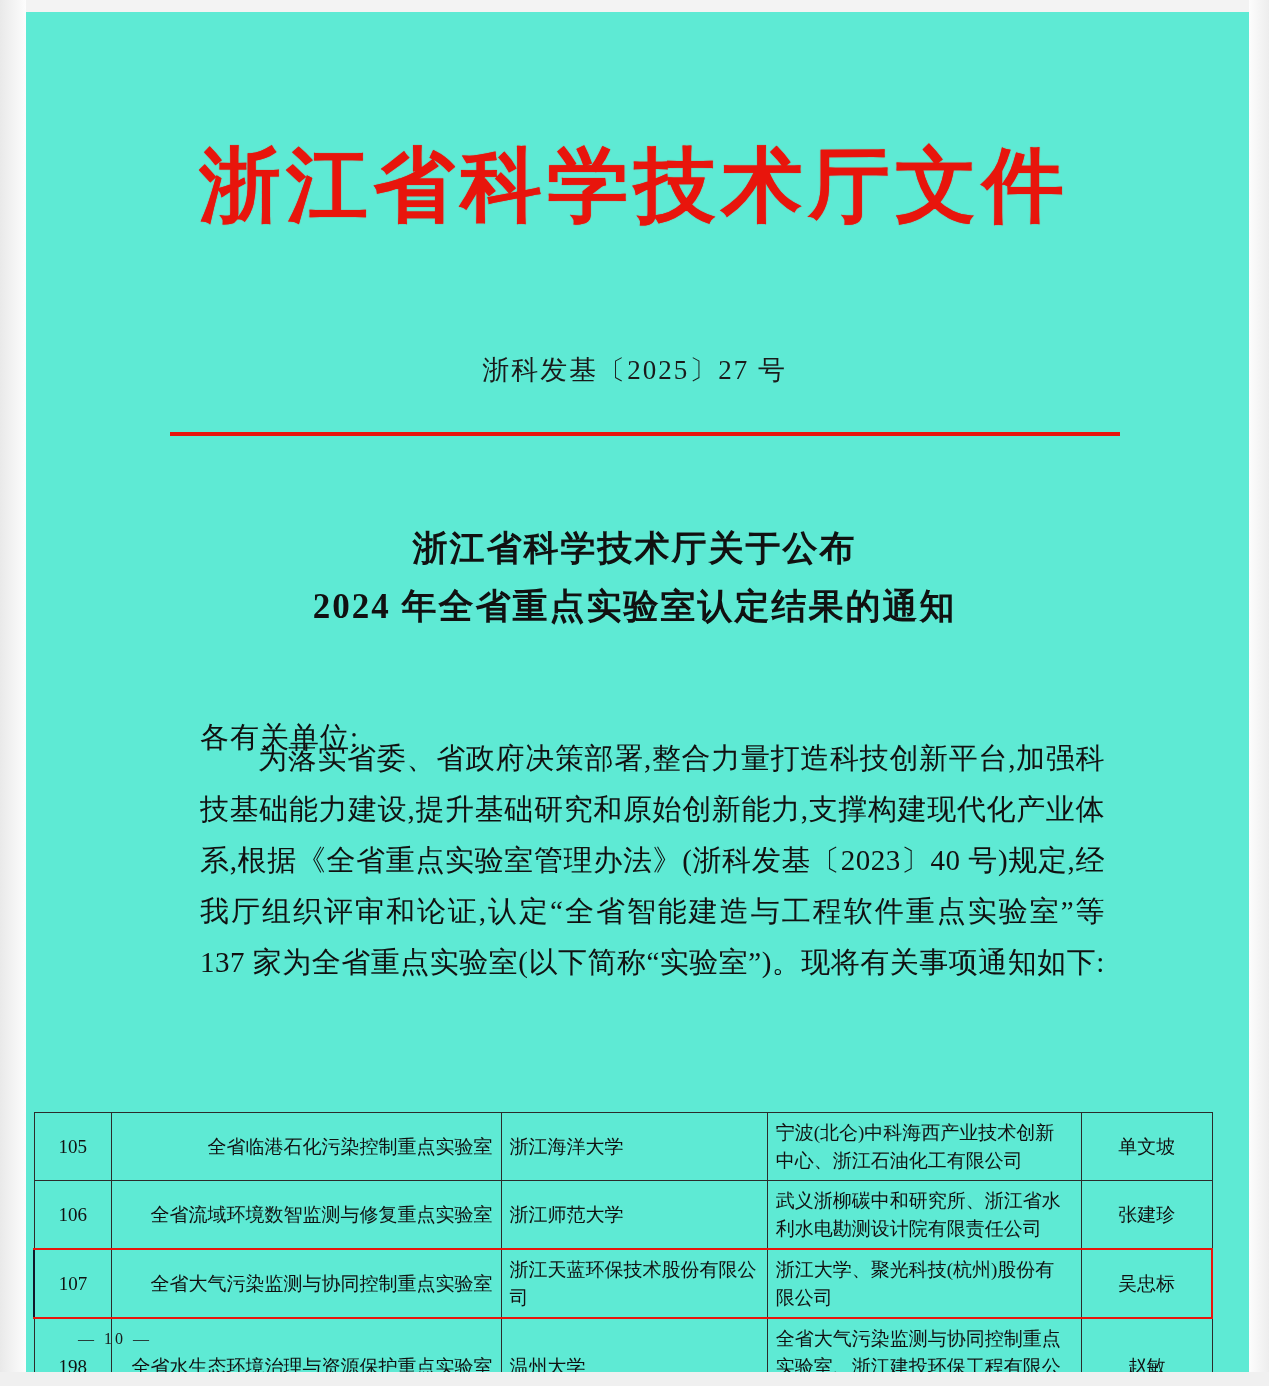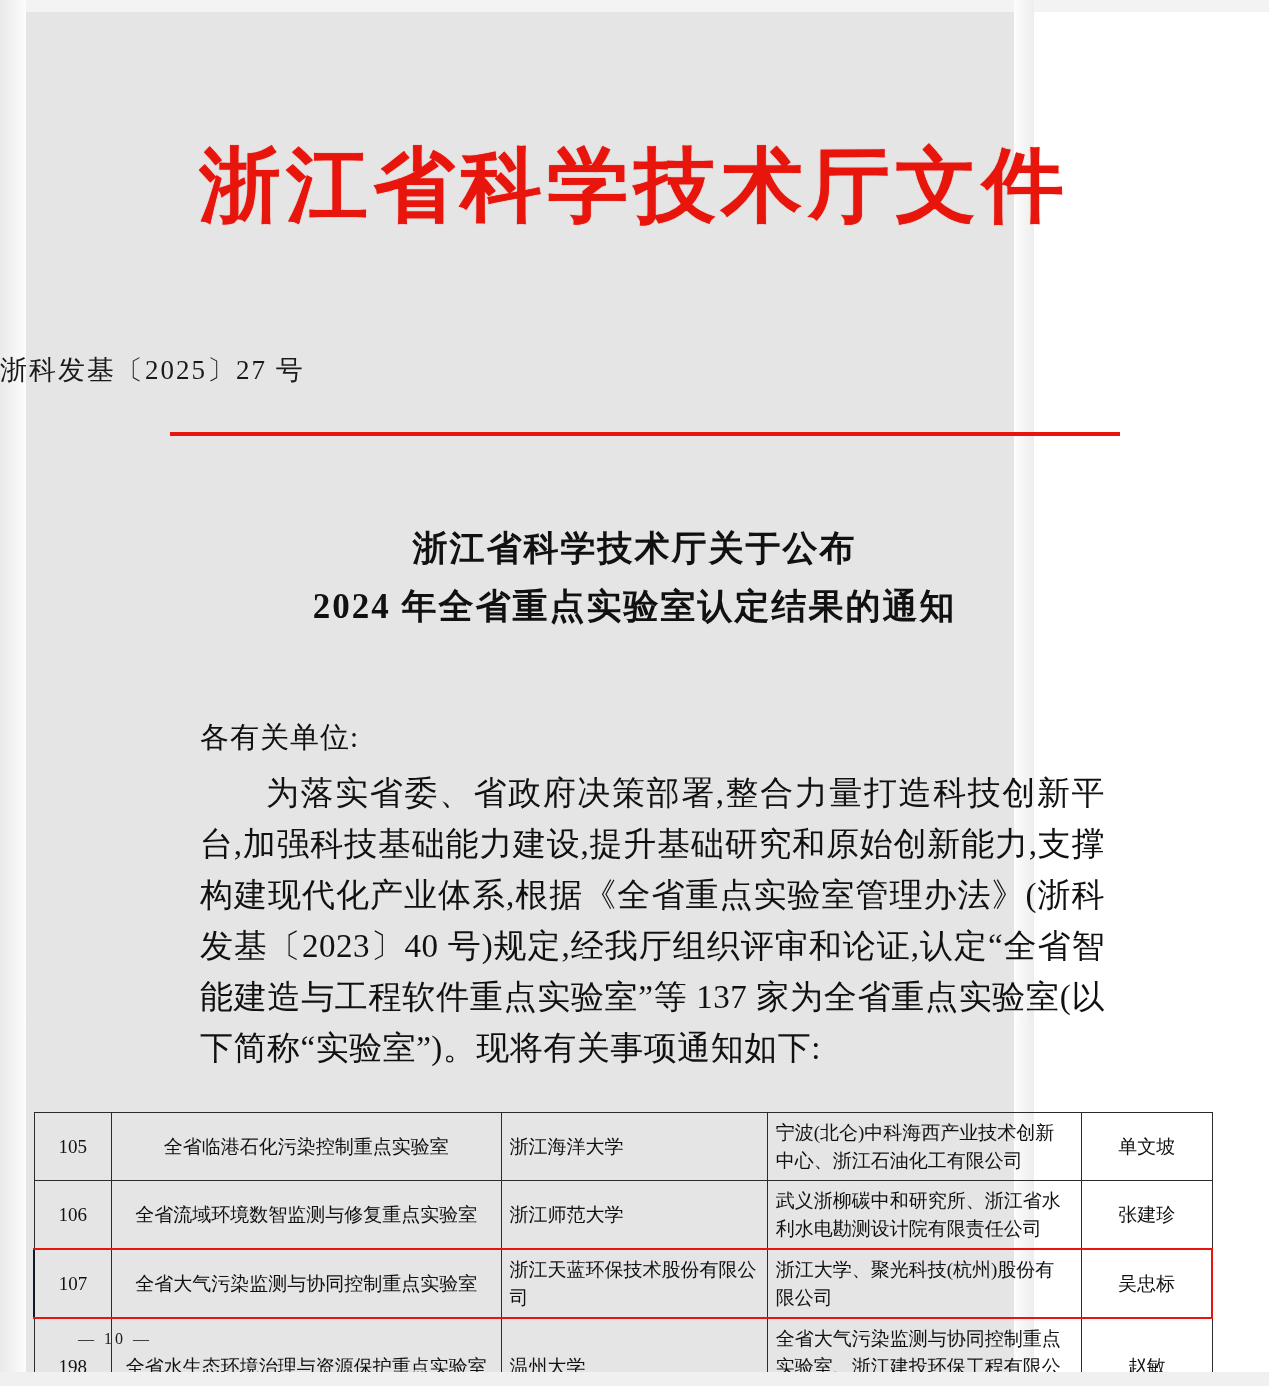--- a/index.html
+++ b/index.html
@@ -10,23 +10,23 @@
   body {
     width: 1269px;
     height: 1386px;
     font-family: "Liberation Serif", "DejaVu Serif", serif;
     color: #111111;
     position: relative;
     overflow: hidden;
   }
   .page {
     position: relative;
-    width: 1034px;
+    width: 1269px;
     height: 1386px;
-    background: #e5e5e5;
+    background: #5eead4;
     border-radius: 14px;
   }
   
   .scan-edge-left {
     position: absolute;
     left: 0; top: 0;
     width: 26px; height: 1386px;
     background: linear-gradient(to right, #e9e9e9, #fdfdfd);
   }
   .scan-edge-right {
@@ -47,20 +47,21 @@
     font-size: 81px;
     letter-spacing: 6px;
     line-height: 1.1;
     text-shadow: 0 0 1px #e8150c;
   }
   .doc-number {
     position: absolute;
     top: 352px;
     left: 0;
     width: 1269px;
+    text-align: center;
     font-size: 27px;
     letter-spacing: 2px;
     color: #1a1a1a;
   }
   .red-rule {
     position: absolute;
     top: 432px;
     left: 170px;
     width: 950px;
     height: 4px;
@@ -80,24 +81,24 @@
   }
   .salutation {
     position: absolute;
     top: 718px;
     left: 200px;
     font-size: 29px;
     letter-spacing: 1px;
   }
   .body-text {
     position: absolute;
-    top: 768px;
+    top: 733px;
     left: 200px;
     width: 905px;
-    font-size: 33px;
+    font-size: 29px;
     line-height: 51px;
     letter-spacing: 0.5px;
     text-align: justify;
     text-justify: inter-ideograph;
   }
   .body-text .indent {
     text-indent: 2em;
     display: block;
   }
   
@@ -120,21 +121,21 @@
     vertical-align: middle;
     color: #111;
   }
   td.col-no {
     width: 62px;
     text-align: center;
     margin-left: 20px;
   }
   td.col-lab {
     width: 392px;
-    text-align: center;
+    text-align: right;
     padding-left: 14px;
   }
   td.col-host {
     width: 262px;
     text-align: left;
     padding-left: 14px;
   }
   td.col-coop {
     width: 312px;
     text-align: left;

